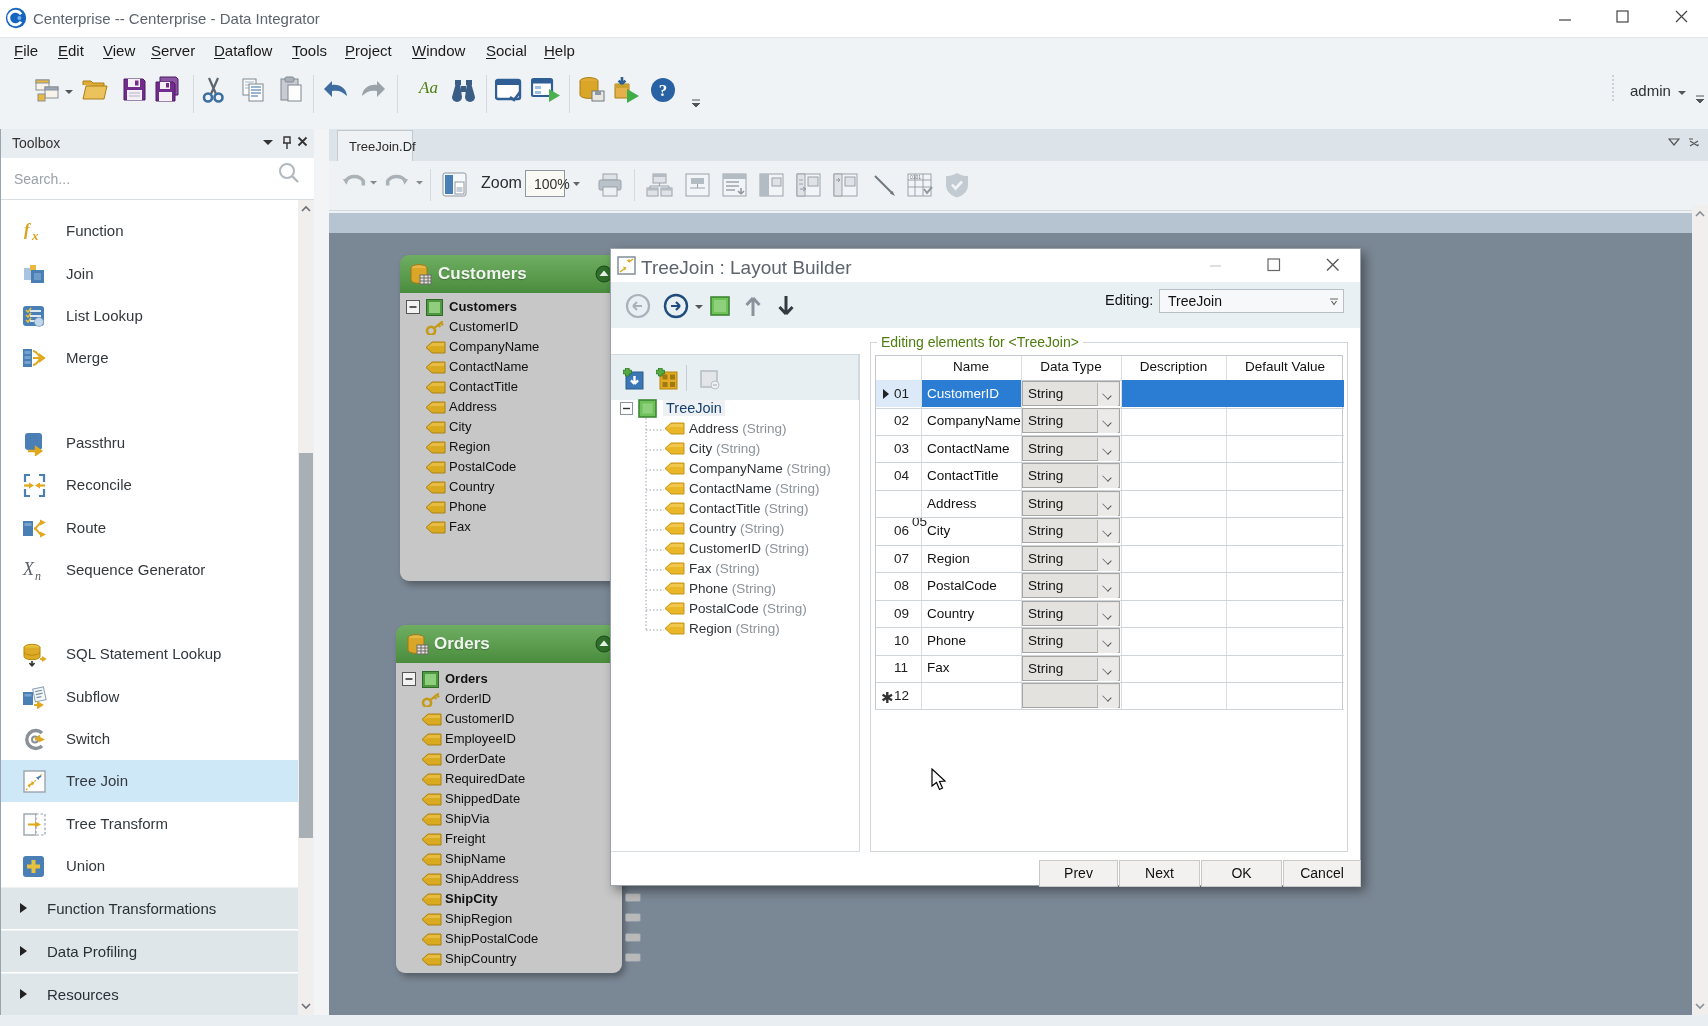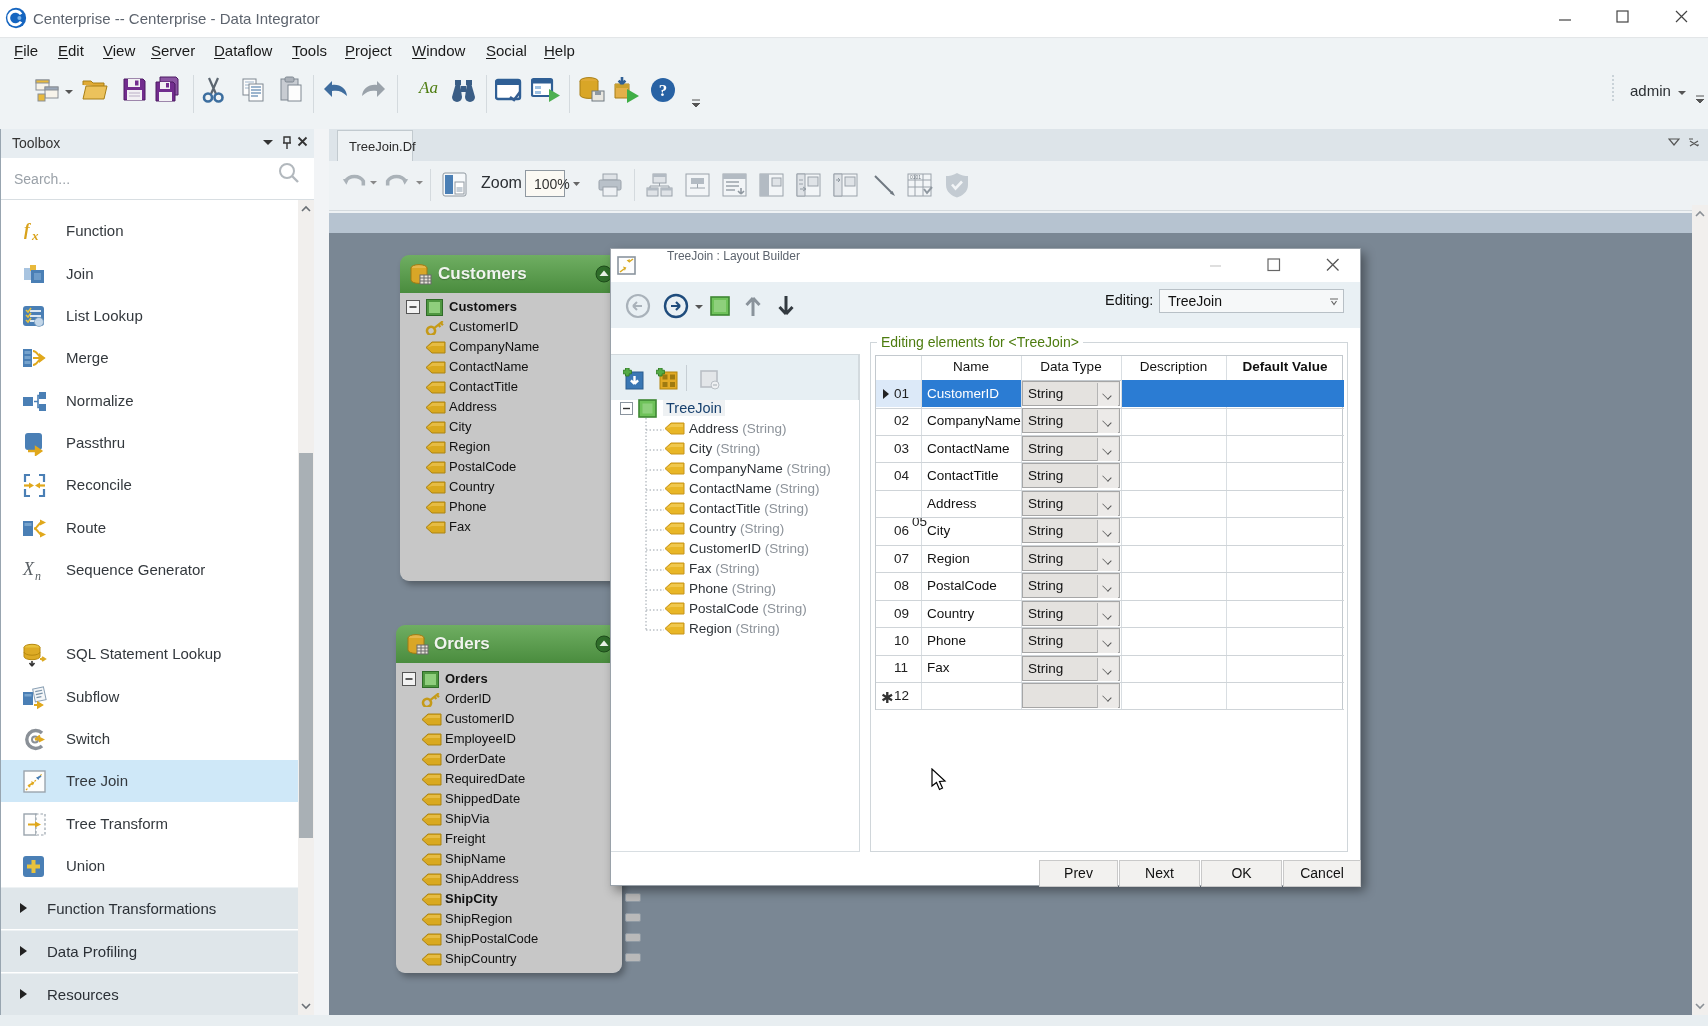--- a/index.html
+++ b/index.html
@@ -45,21 +45,21 @@
   
   .node { position:absolute; border-radius:9px; box-shadow:3px 4px 6px rgba(0,0,0,0.30); }
   .nodehead { position:absolute; left:0; top:0; width:100%; height:38px; background:linear-gradient(#6fae62,#4a8c3e); border-radius:9px 9px 0 0; }
   .nodehead .t { position:absolute; left:38px; top:9px; font-size:17px; font-weight:bold; color:#f0f4ee; text-shadow:0 1px 1px rgba(0,0,0,0.25); }
   .nodebody { position:absolute; left:0; top:38px; width:100%; background:#c7c7c7; border-radius:0 0 9px 9px; }
   .noderow { position:absolute; font-size:13px; color:#111; }
   .port { position:absolute; width:16px; height:9px; background:#b9b9b9; border:1px solid #8f9aa4; border-radius:2px; }
   
   #dialog { left:610px; top:248px; width:751px; height:638px; background:#ffffff; border:1px solid #9aa2aa; box-shadow:4px 5px 10px rgba(0,0,0,0.40); }
   #dlgtitle { left:0; top:0; width:100%; height:33px; background:#ffffff; }
-  #dlgtitle .t { position:absolute; left:30px; top:0; font-size:12px; color:#5d646e;margin-left:26px; }
+  #dlgtitle .t { position:absolute; left:30px; top:8px; font-size:19px; color:#5d646e; }
   #dlgtoolbar { left:0; top:33px; width:100%; height:46px; background:#e9f0f4; }
   #dlgleft { left:0; top:105px; width:248px; height:498px; background:#ffffff; }
   #dlglefttb { left:0; top:0; width:248px; height:46px; background:#e7eff3; border-top:1px solid #d3dade; border-right:1px solid #d3dade; }
   #dlgleftborder { left:248px; top:105px; width:1px; height:498px; background:#d3dade; }
   .treerow { position:absolute; font-size:13.5px; color:#2e3338; white-space:nowrap; }
   .treerow .g { color:#8d939a; }
   
   #grpbox { left:259px; top:93px; width:478px; height:510px; border:1px solid #d0d6da; }
   #grplabel { left:266px; top:85px; font-size:14px; color:#4d7c0f; background:#ffffff; padding:0 4px; }
   
@@ -291,29 +291,20 @@
         <svg class="ic" width="25" height="25" viewBox="0 0 25 25">
           <rect x="1" y="3" width="9" height="18" fill="#4a7fb5"></rect>
           <rect x="2.5" y="5" width="6" height="3" fill="#76a3cd"></rect>
           <rect x="2.5" y="10" width="6" height="3" fill="#76a3cd"></rect>
           <rect x="2.5" y="15" width="6" height="3" fill="#76a3cd"></rect>
           <path d="M11 5 C16 5 16 12 21 12 M11 12 h10 M11 19 C16 19 16 12 21 12 M18 9 l4 3 -4 3 z" stroke="#e0a81c" stroke-width="2" fill="none"></path>
           <path d="M18 9 l5 3 -5 3 z" fill="#e0a81c" stroke="none"></path>
         </svg>
         <span class="t">Merge</span>
       </div>
-    <div class="tbitem" style="top:180px;">
-        <svg class="ic" width="25" height="25" viewBox="0 0 25 25">
-          <rect x="1" y="8" width="10" height="9" fill="#4a7fb5"></rect>
-          <path d="M12 12.5 h4 M16 12.5 v-6 h2 M16 12.5 v6 h2" stroke="#4a7fb5" stroke-width="1.6" fill="none"></path>
-          <rect x="17" y="3" width="7" height="7" fill="#4a7fb5"></rect>
-          <rect x="17" y="15" width="7" height="7" fill="#4a7fb5"></rect>
-        </svg>
-        <span class="t">Normalize</span>
-      </div>
     <div class="tbitem" style="top:222px;">
         <svg class="ic" width="25" height="25" viewBox="0 0 25 25">
           <rect x="3" y="2" width="17" height="17" rx="3" fill="#4a7fb5"></rect>
           <path d="M6 20 h12 M14 16.5 l5 3.5 -5 3.5 z" stroke="#e0a81c" stroke-width="2.4" fill="none"></path>
           <path d="M14 16.5 l6 3.5 -6 3.5 z" fill="#e0a81c" stroke="none"></path>
         </svg>
         <span class="t">Passthru</span>
       </div>
     <div class="tbitem" style="top:264px;">
         <svg class="ic" width="25" height="25" viewBox="0 0 25 25">
@@ -910,21 +901,21 @@
         <polygon points="2.5,6.5 7.5,2 19,2 19,5 7,5" fill="#f0c84e" stroke="none"></polygon>
       </svg>
     <div class="treerow" style="left:78px;top:372px;">Region <span class="g">(String)</span></div>
     </div>
     <div class="abs" id="grpbox"></div>
     <div class="abs" id="grplabel">Editing elements for &lt;TreeJoin&gt;</div>
     <div class="abs" id="grid">
     <div class="hcell" style="left:45px;width:100px;top:3px;">Name</div>
     <div class="hcell" style="left:145px;width:100px;top:3px;">Data Type</div>
     <div class="hcell" style="left:245px;width:105px;top:3px;">Description</div>
-    <div class="hcell" style="left:350px;width:118px;top:3px;font-weight:bold;">Default Value</div>
+    <div class="hcell" style="left:350px;width:118px;top:3px;">Default Value</div>
     <div class="gridline" style="left:0;top:24px;width:468px;height:1px;background:#c3c9ce;"></div>
     <div class="gcol" style="left:45px;"></div>
     <div class="gcol" style="left:145px;"></div>
     <div class="gcol" style="left:245px;"></div>
     <div class="gcol" style="left:350px;"></div>
     <div class="abs" style="left:0;top:24px;width:45px;height:27px;background:#dce9f8;"></div>
     <div class="abs" style="left:46px;top:24px;width:99px;height:27px;background:#2b7cd3;"></div>
     <div class="abs" style="left:246px;top:24px;width:222px;height:27px;background:#2b7cd3;"></div>
     <svg class="abs" style="left:6px;top:32px;" width="8" height="12">
         <path d="M1 1 l6 5 -6 5 z" fill="#222"></path>

